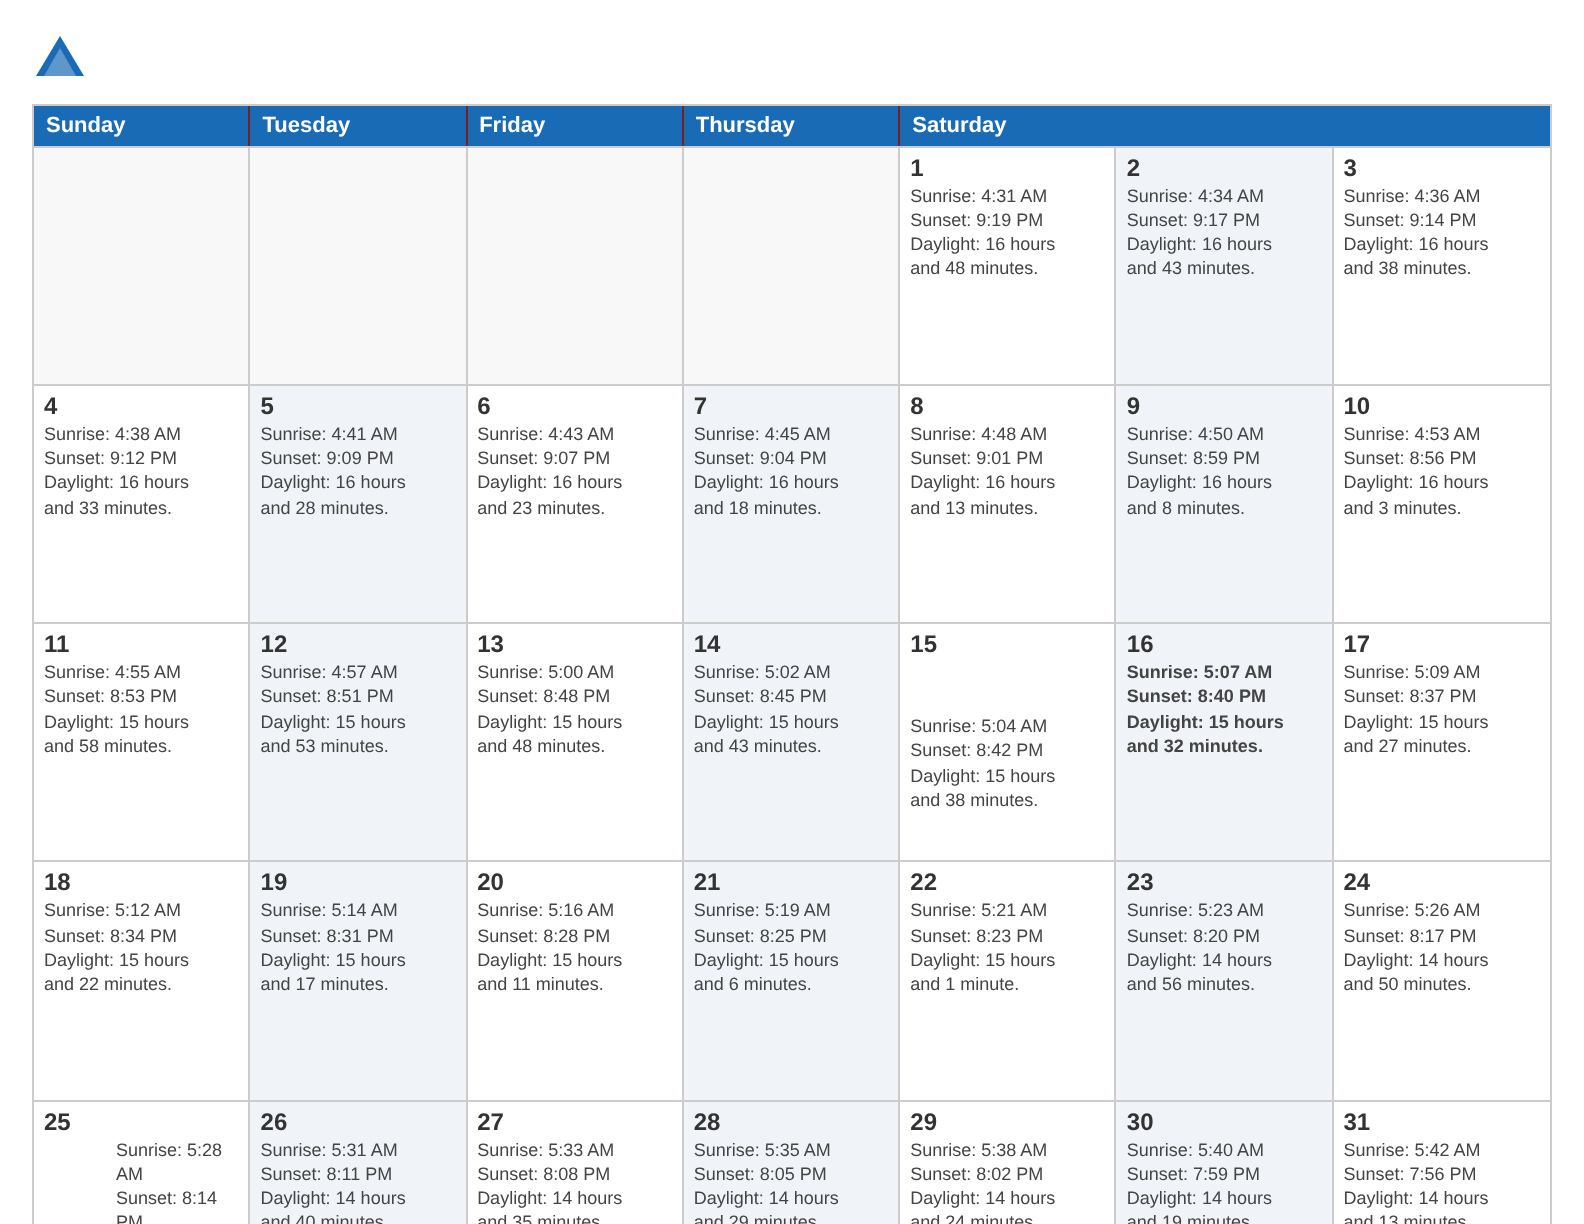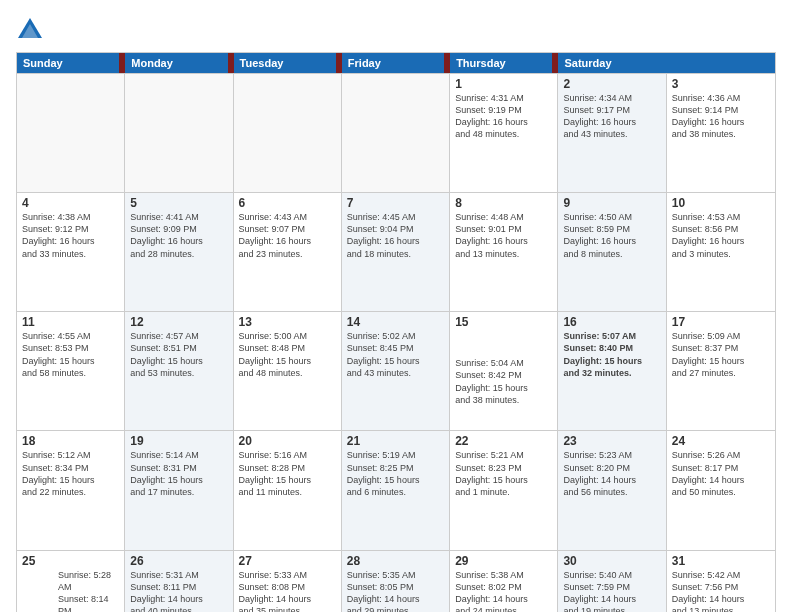--- a/index.html
+++ b/index.html
@@ -66,21 +66,21 @@
       display: grid;
       grid-template-columns: repeat(7, 1fr);
       background: #1a6bb5;
     }
     .cal-header-cell {
       color: #fff;
       font-size: 11px;
       font-weight: bold;
       padding: 4px 6px;
       text-align: left;
-      border-right: 6px solid #7f1d1d;
+      border-right: 1px solid #7f1d1d;
     }
     .cal-header-cell:last-child { border-right: none; }
     .cal-body {
       flex: 1;
       display: grid;
       grid-template-rows: repeat(5, 1fr);
     }
     .cal-row {
       display: grid;
       grid-template-columns: repeat(7, 1fr);
@@ -126,21 +126,20 @@
     </div>
     <div class="title-block">
       <div class="month-year"></div>
       <div class="location"></div>
     </div>
   </div>
 
   <div class="calendar">
     <div class="cal-header">
     <div class="cal-header-cell">Sunday</div>
-        <div class="cal-header-cell">Monday</div>
         <div class="cal-header-cell">Tuesday</div>
         <div class="cal-header-cell">Friday</div>
         <div class="cal-header-cell">Thursday</div>
         <div class="cal-header-cell">Saturday</div>
       </div>
     <div class="cal-body">
     <div class="cal-row">
           <div class="cal-cell empty"></div>
           <div class="cal-cell empty"></div>
           <div class="cal-cell empty"></div>

